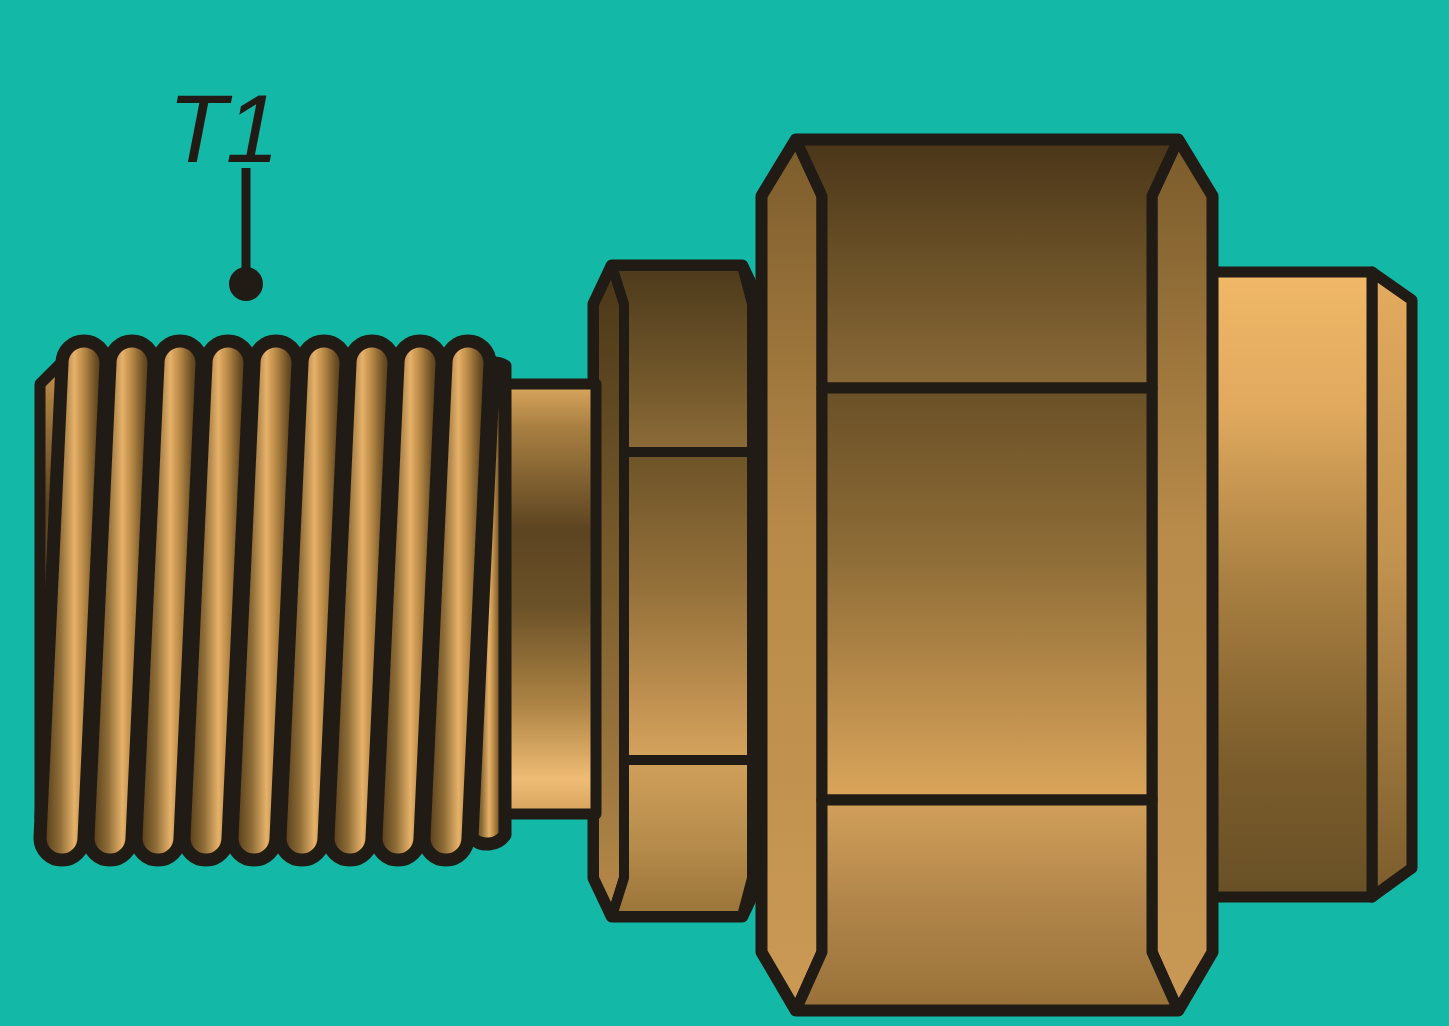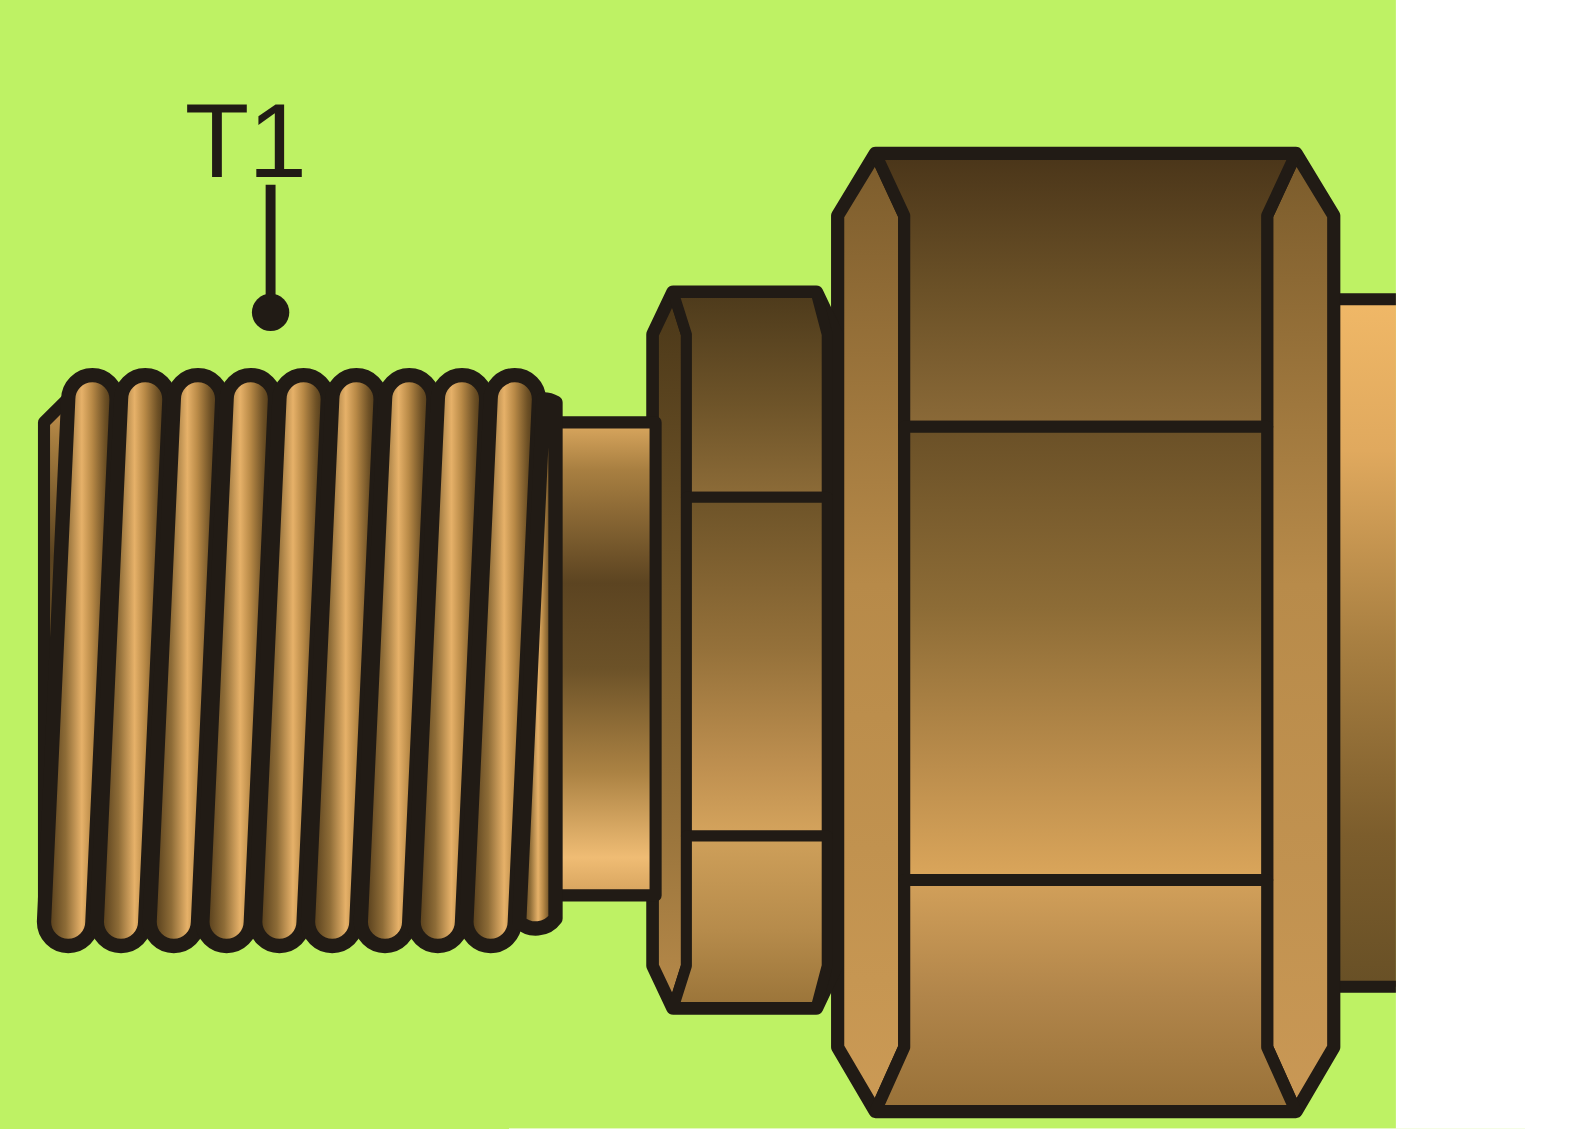--- a/index.html
+++ b/index.html
@@ -6,24 +6,25 @@
   html, body {
     margin: 0;
     padding: 0;
     background: #ffffff;
   }
   body {
     font-family: "Liberation Sans", sans-serif;
   }
   #stage {
     position: relative;
-    width: 1269px;
+    width: 1449px;
     height: 1026px;
-    background: #bef264;
+    background: #14b8a6;
     overflow: hidden;
+    font-style: italic;
   }
   #drawing {
     position: absolute;
     top: 0;
     left: 0;
     width: 1449px;
     height: 1026px;
     display: block;
   }
   .callout-text {

